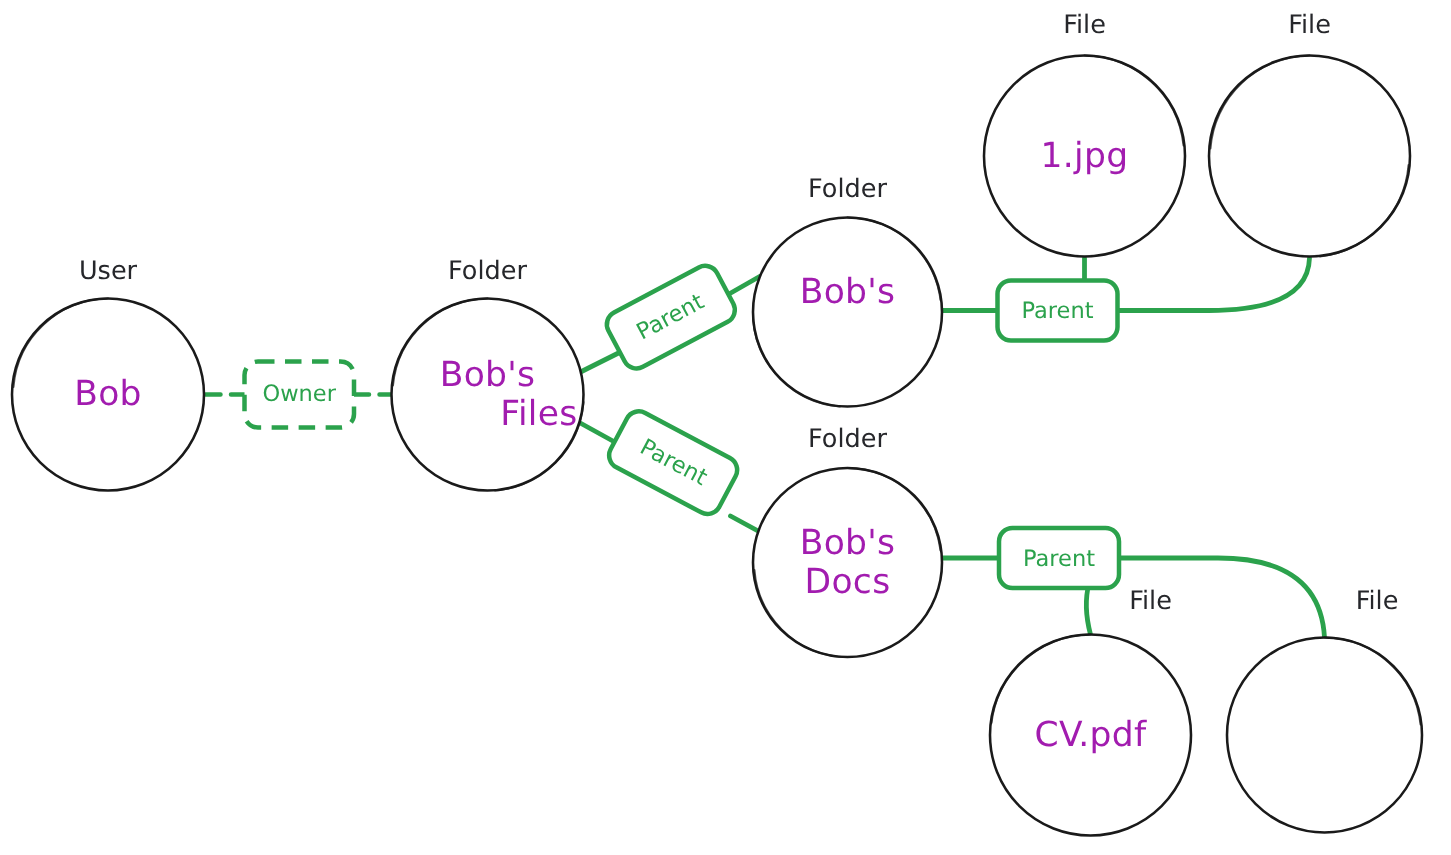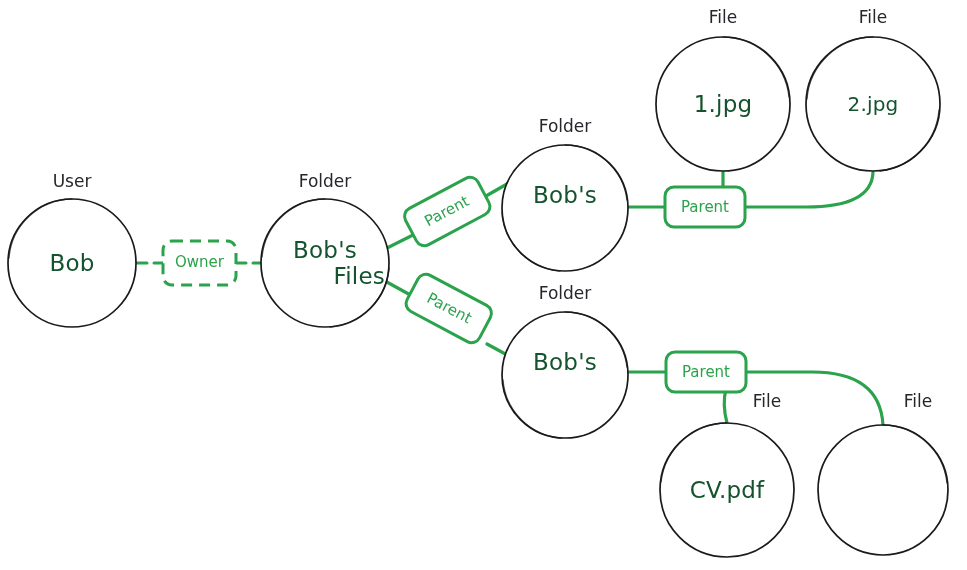--- a/index.html
+++ b/index.html
@@ -27,21 +27,21 @@
     width: 967px;
     height: 570px;
   }
   .node-text, .type-label, .edge-label-text {
     position: absolute;
     text-align: center;
     white-space: pre;
     pointer-events: none;
   }
   .node-text {
-    color: #14532d;
+    color: #a21caf;
     font-size: 23px;
     line-height: 26px;
     font-family: "DejaVu Sans", sans-serif;
     letter-spacing: 0.2px;
   }
   .node-text.small {
     font-size: 20px;
     line-height: 23px;
   }
   .type-label {
@@ -180,23 +180,23 @@
   <div class="type-label" style="left:878px; top:392px; width:80px;">File</div>
 
   <div class="node-text" style="left:12px; top:250px; width:120px;">Bob</div>
 
   <div class="node-text" style="left:265px; top:237px; width:120px;">Bob's</div>
   <div class="node-text" style="left:265px; top:263px; width:120px;text-align:right;">Files</div>
 
   <div class="node-text" style="left:505px; top:182px; width:120px;">Bob's</div>
 
   <div class="node-text" style="left:505px; top:349px; width:120px;">Bob's</div>
+  <div class="node-text" style="left:505px; top:375px; width:120px;">Docs</div>
 
   <div class="node-text" style="left:663px; top:91px; width:120px;">1.jpg</div>
-  <div class="node-text small" style="left:813px; top:93px; width:120px;">2.jpg</div>
   <div class="node-text" style="left:667px; top:477px; width:120px;">CV.pdf</div>
 
   <div class="edge-label-text" style="left:163px; top:254px; width:73px;">Owner</div>
 
   <div class="edge-label-text rot-up" style="left:406px; top:203px; width:82px;">Parent</div>
 
   <div class="edge-label-text rot-down" style="left:408px; top:300px; width:82px;">Parent</div>
 
   <div class="edge-label-text" style="left:665px; top:199px; width:80px;">Parent</div>
 

